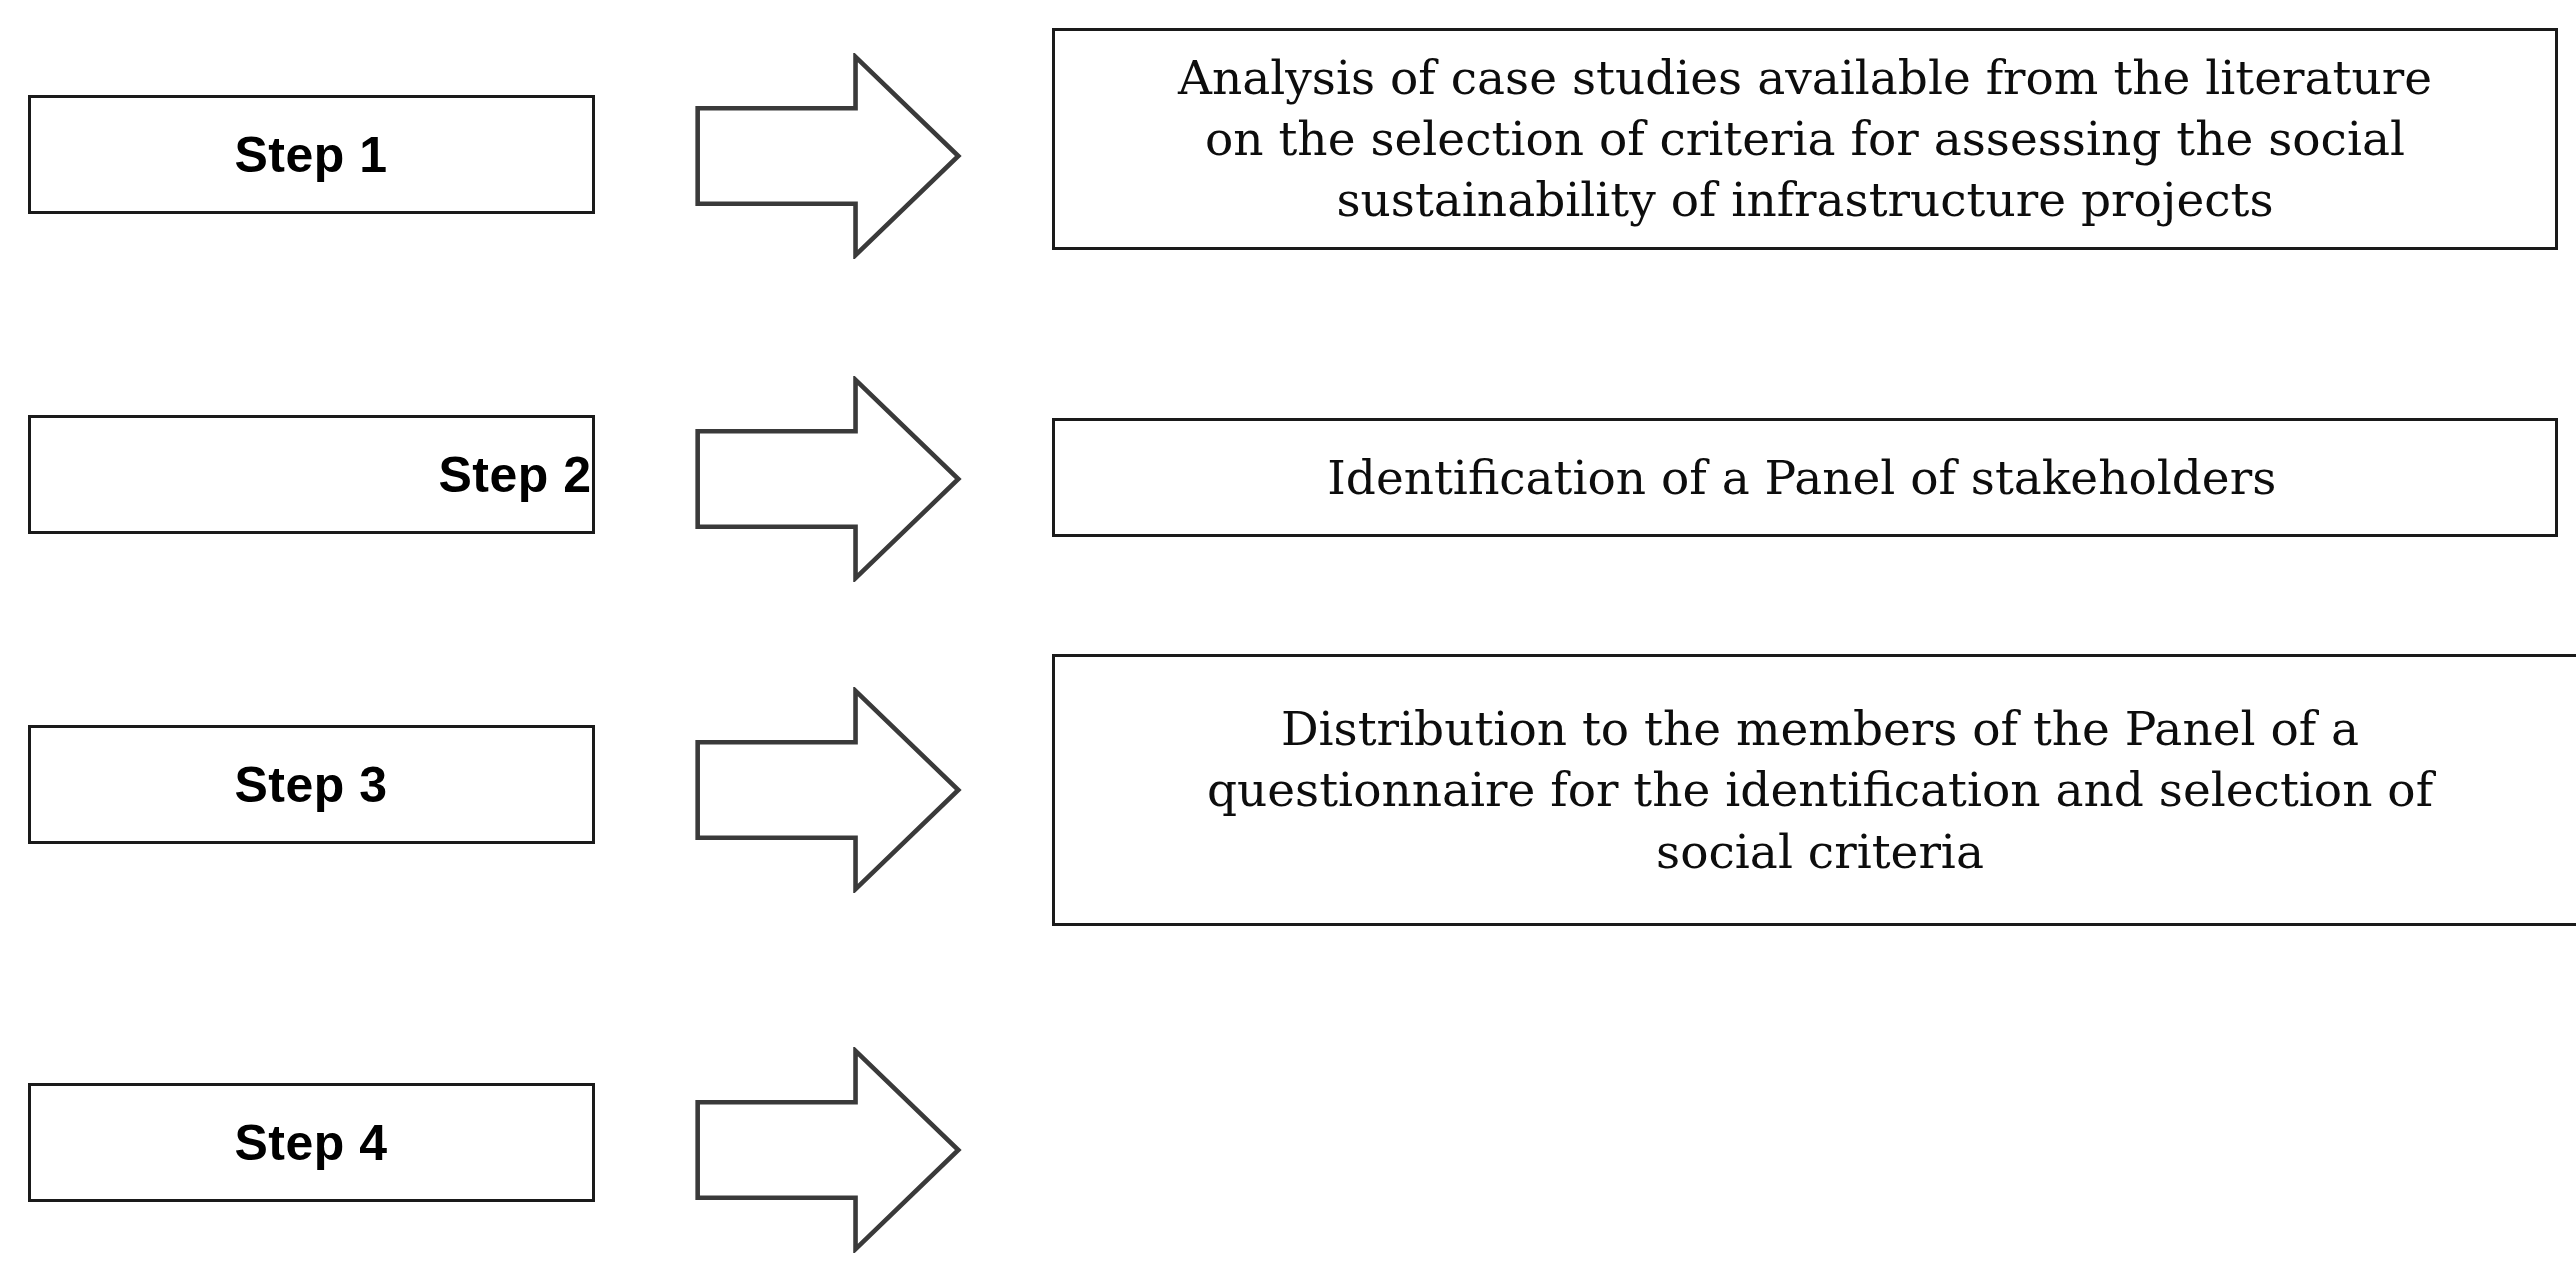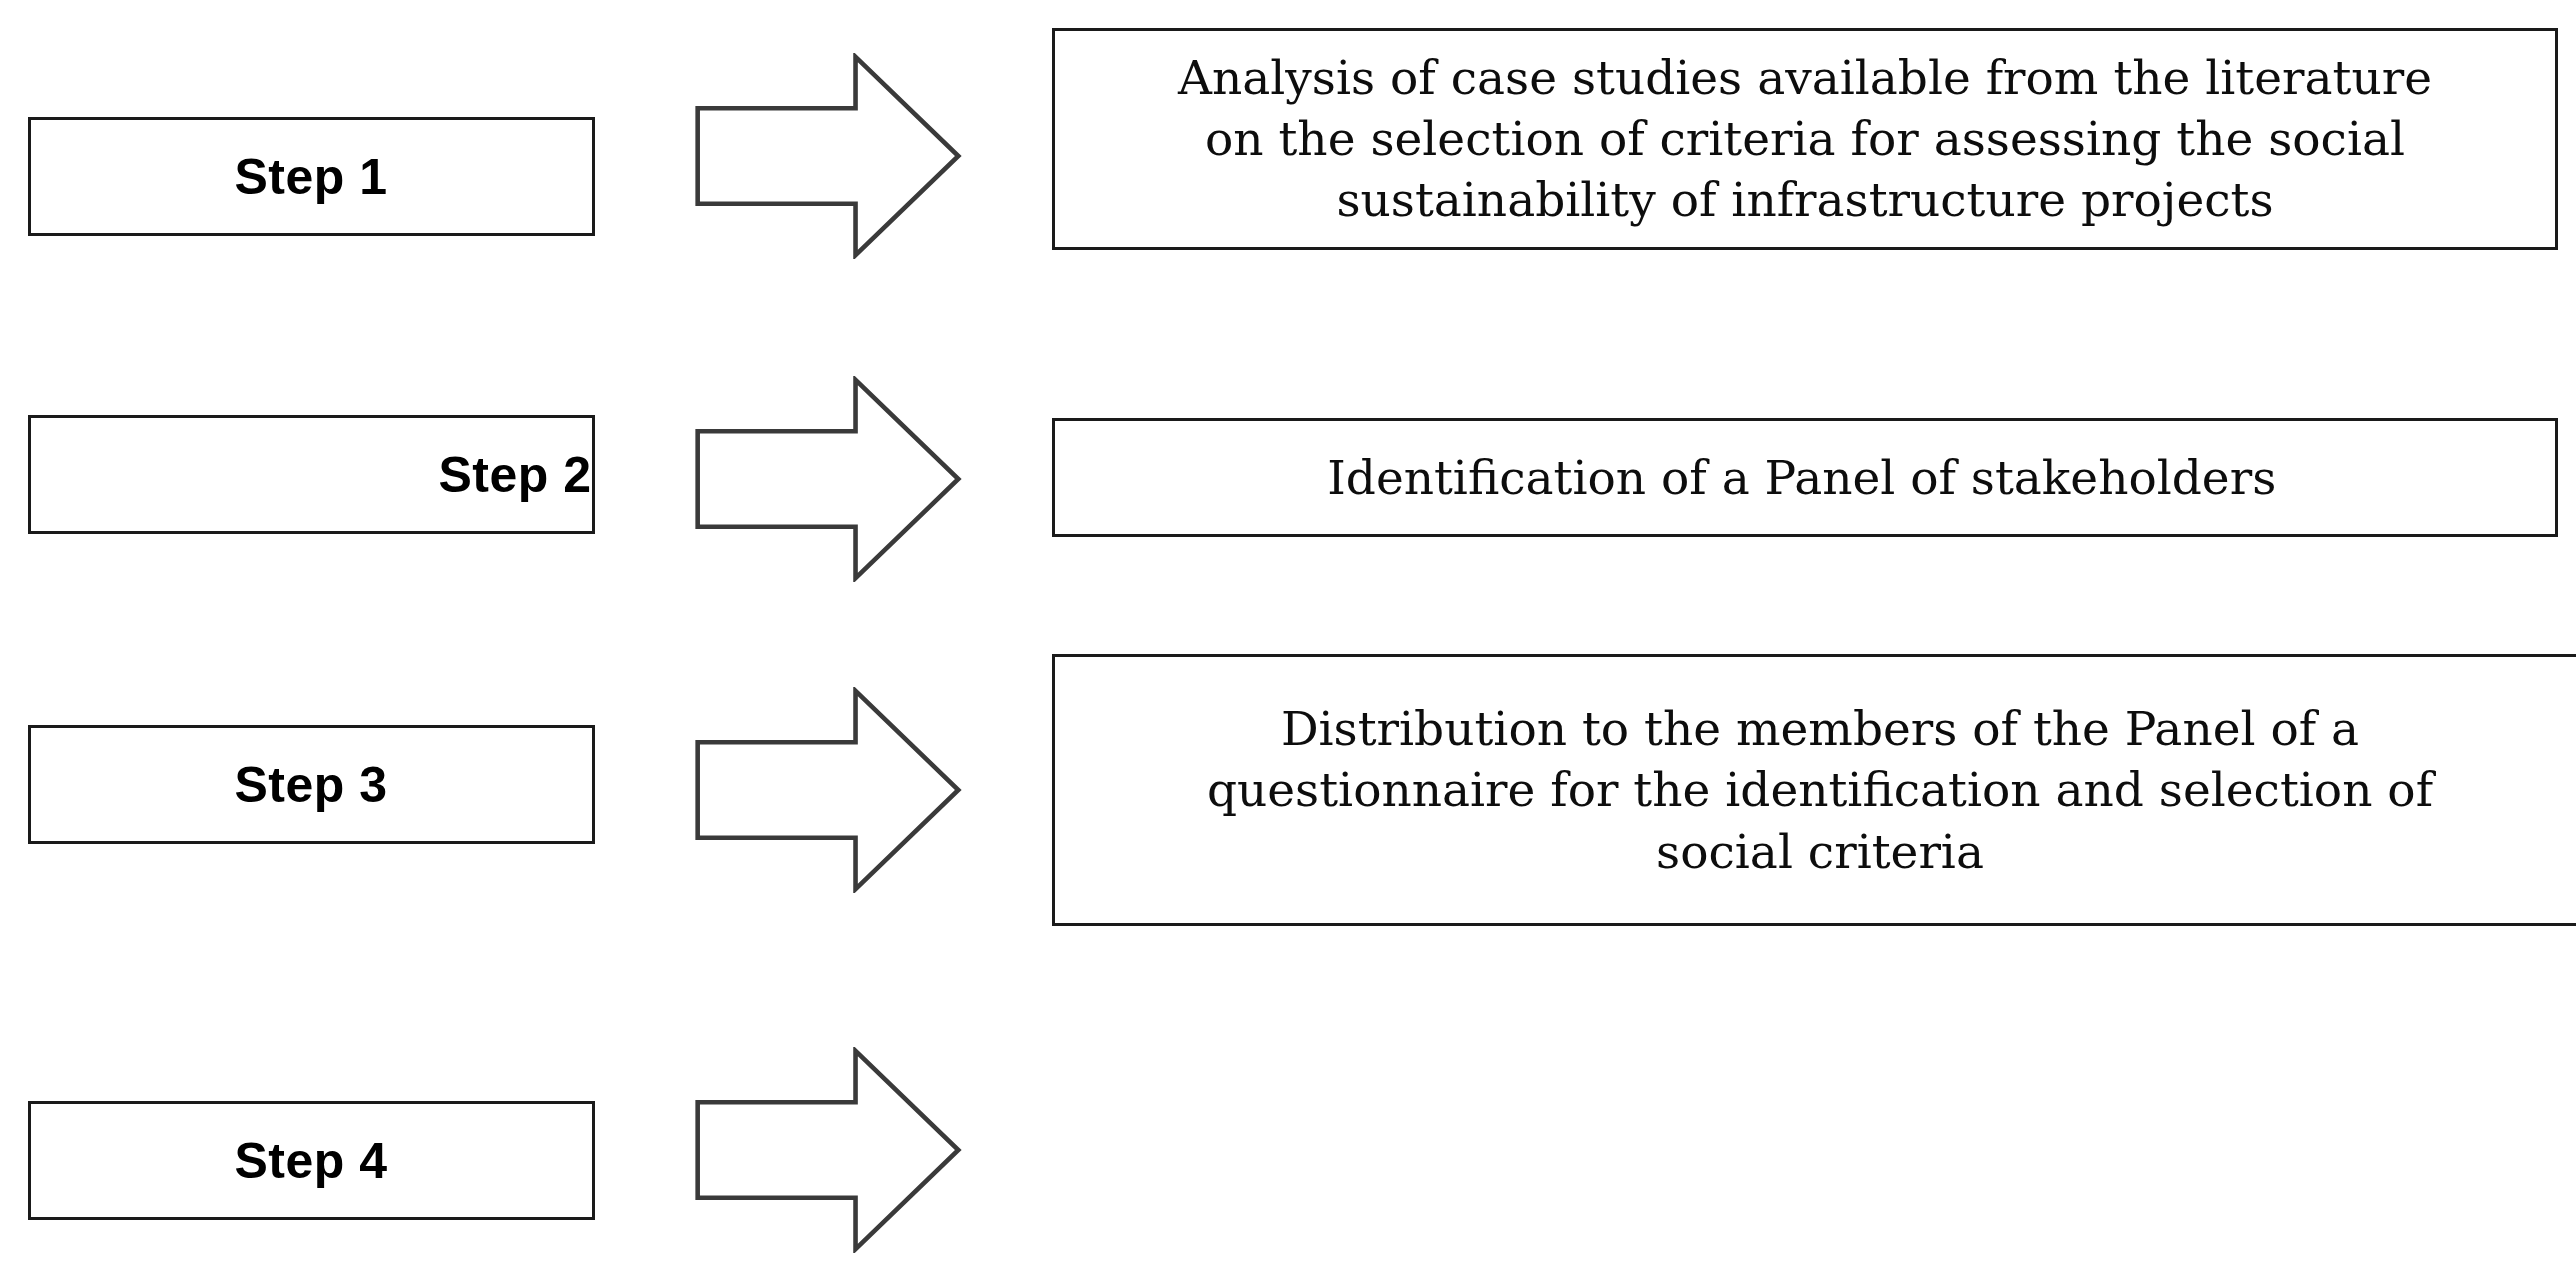--- a/index.html
+++ b/index.html
@@ -70,21 +70,21 @@
     color: #0d0d0d;
     text-align: center;
     width: 100%;
   }
 </style>
 </head>
 <body>
 
 <div id="diagram-root">
 
-  <div class="step-box" style="left:27.5px; top:95px; width:567px; height:119px;margin-top:22px;">
+  <div class="step-box" style="left:27.5px; top:95px; width:567px; height:119px;">
     <span class="step-label">Step 1</span>
   </div>
 
   <svg class="arrow-shape" style="left:694px; top:53px;" width="268" height="206" viewBox="0 0 292 224">
     <polygon points="4,60 176,60 176,4 288,112 176,220 176,164 4,164"></polygon>
   </svg>
 
   <div class="desc-box" style="left:1052px; top:27.5px; width:1506px; height:222px;">
     <div class="desc-text">
       <div>Analysis of case studies available from the literature</div>
@@ -116,21 +116,21 @@
   </svg>
 
   <div class="desc-box" style="left:1052px; top:654px; width:1536px; height:272px;">
     <div class="desc-text">
       <div>Distribution to the members of the Panel of a</div>
       <div>questionnaire for the identification and selection of</div>
       <div>social criteria</div>
     </div>
   </div>
 
-  <div class="step-box" style="left:27.5px; top:1083px; width:567px; height:119px;margin-top:18px;">
+  <div class="step-box" style="left:27.5px; top:1083px; width:567px; height:119px;">
     <span class="step-label">Step 4</span>
   </div>
 
   <svg class="arrow-shape" style="left:694px; top:1047px;" width="268" height="206" viewBox="0 0 292 224">
     <polygon points="4,60 176,60 176,4 288,112 176,220 176,164 4,164"></polygon>
   </svg>
 
 
 </div>
 

